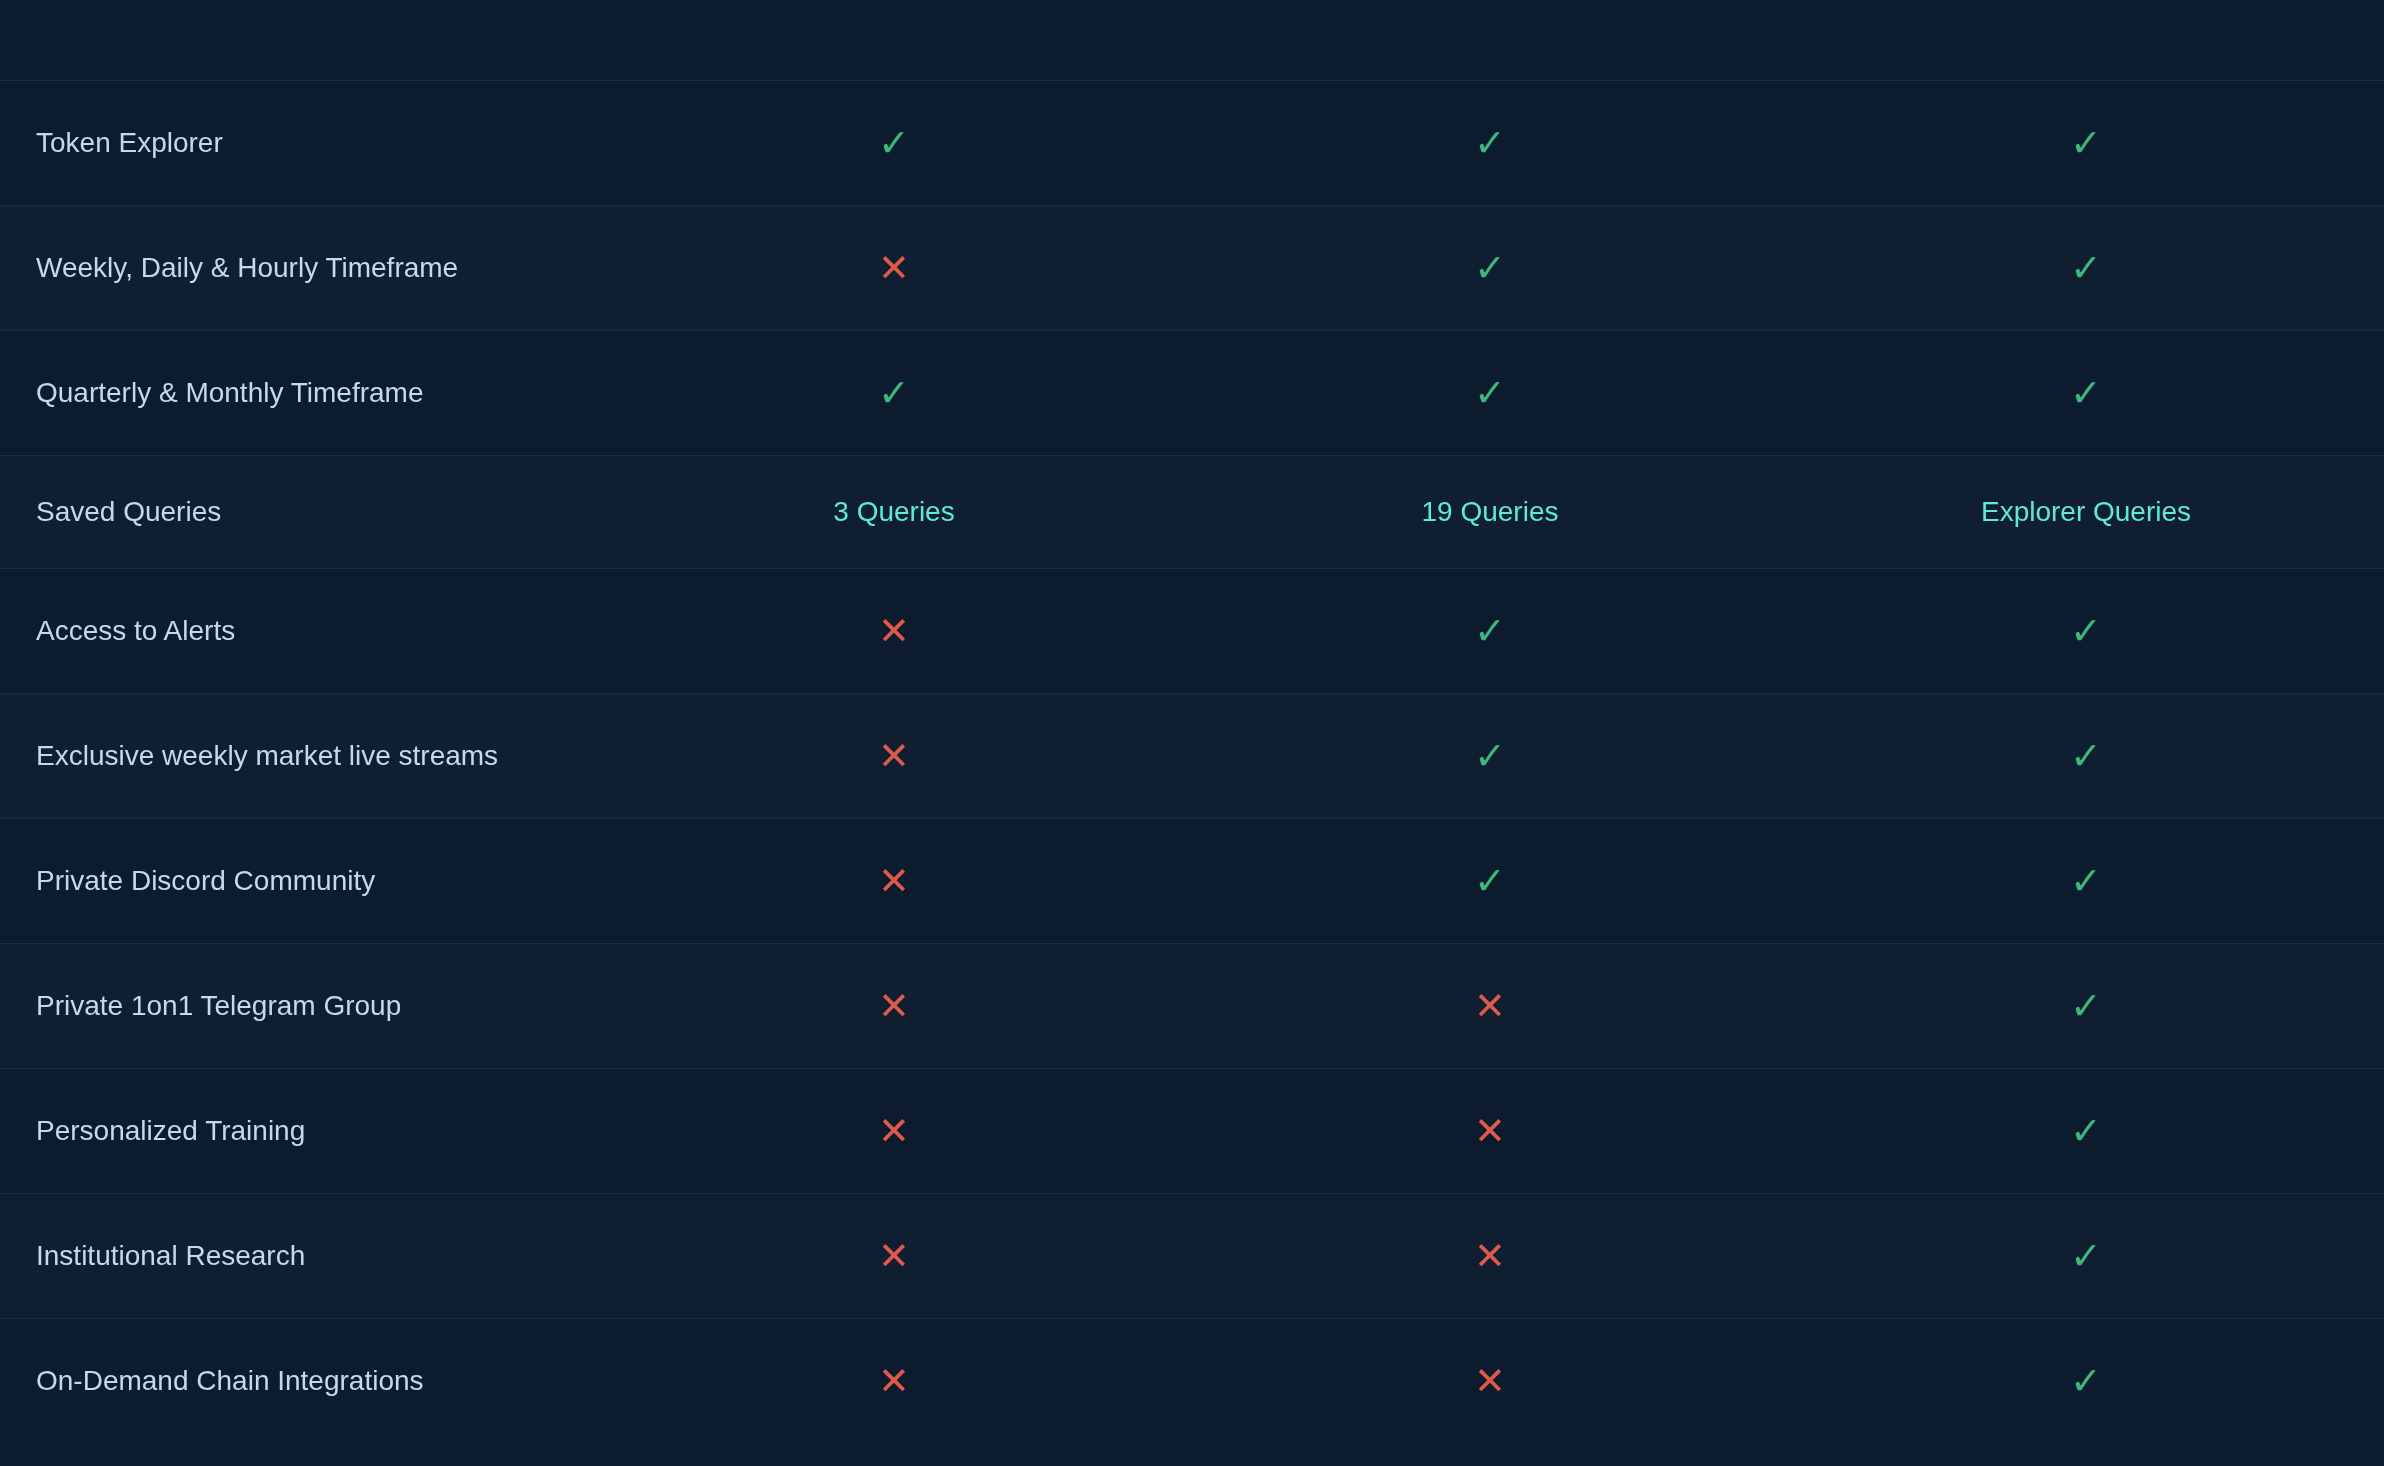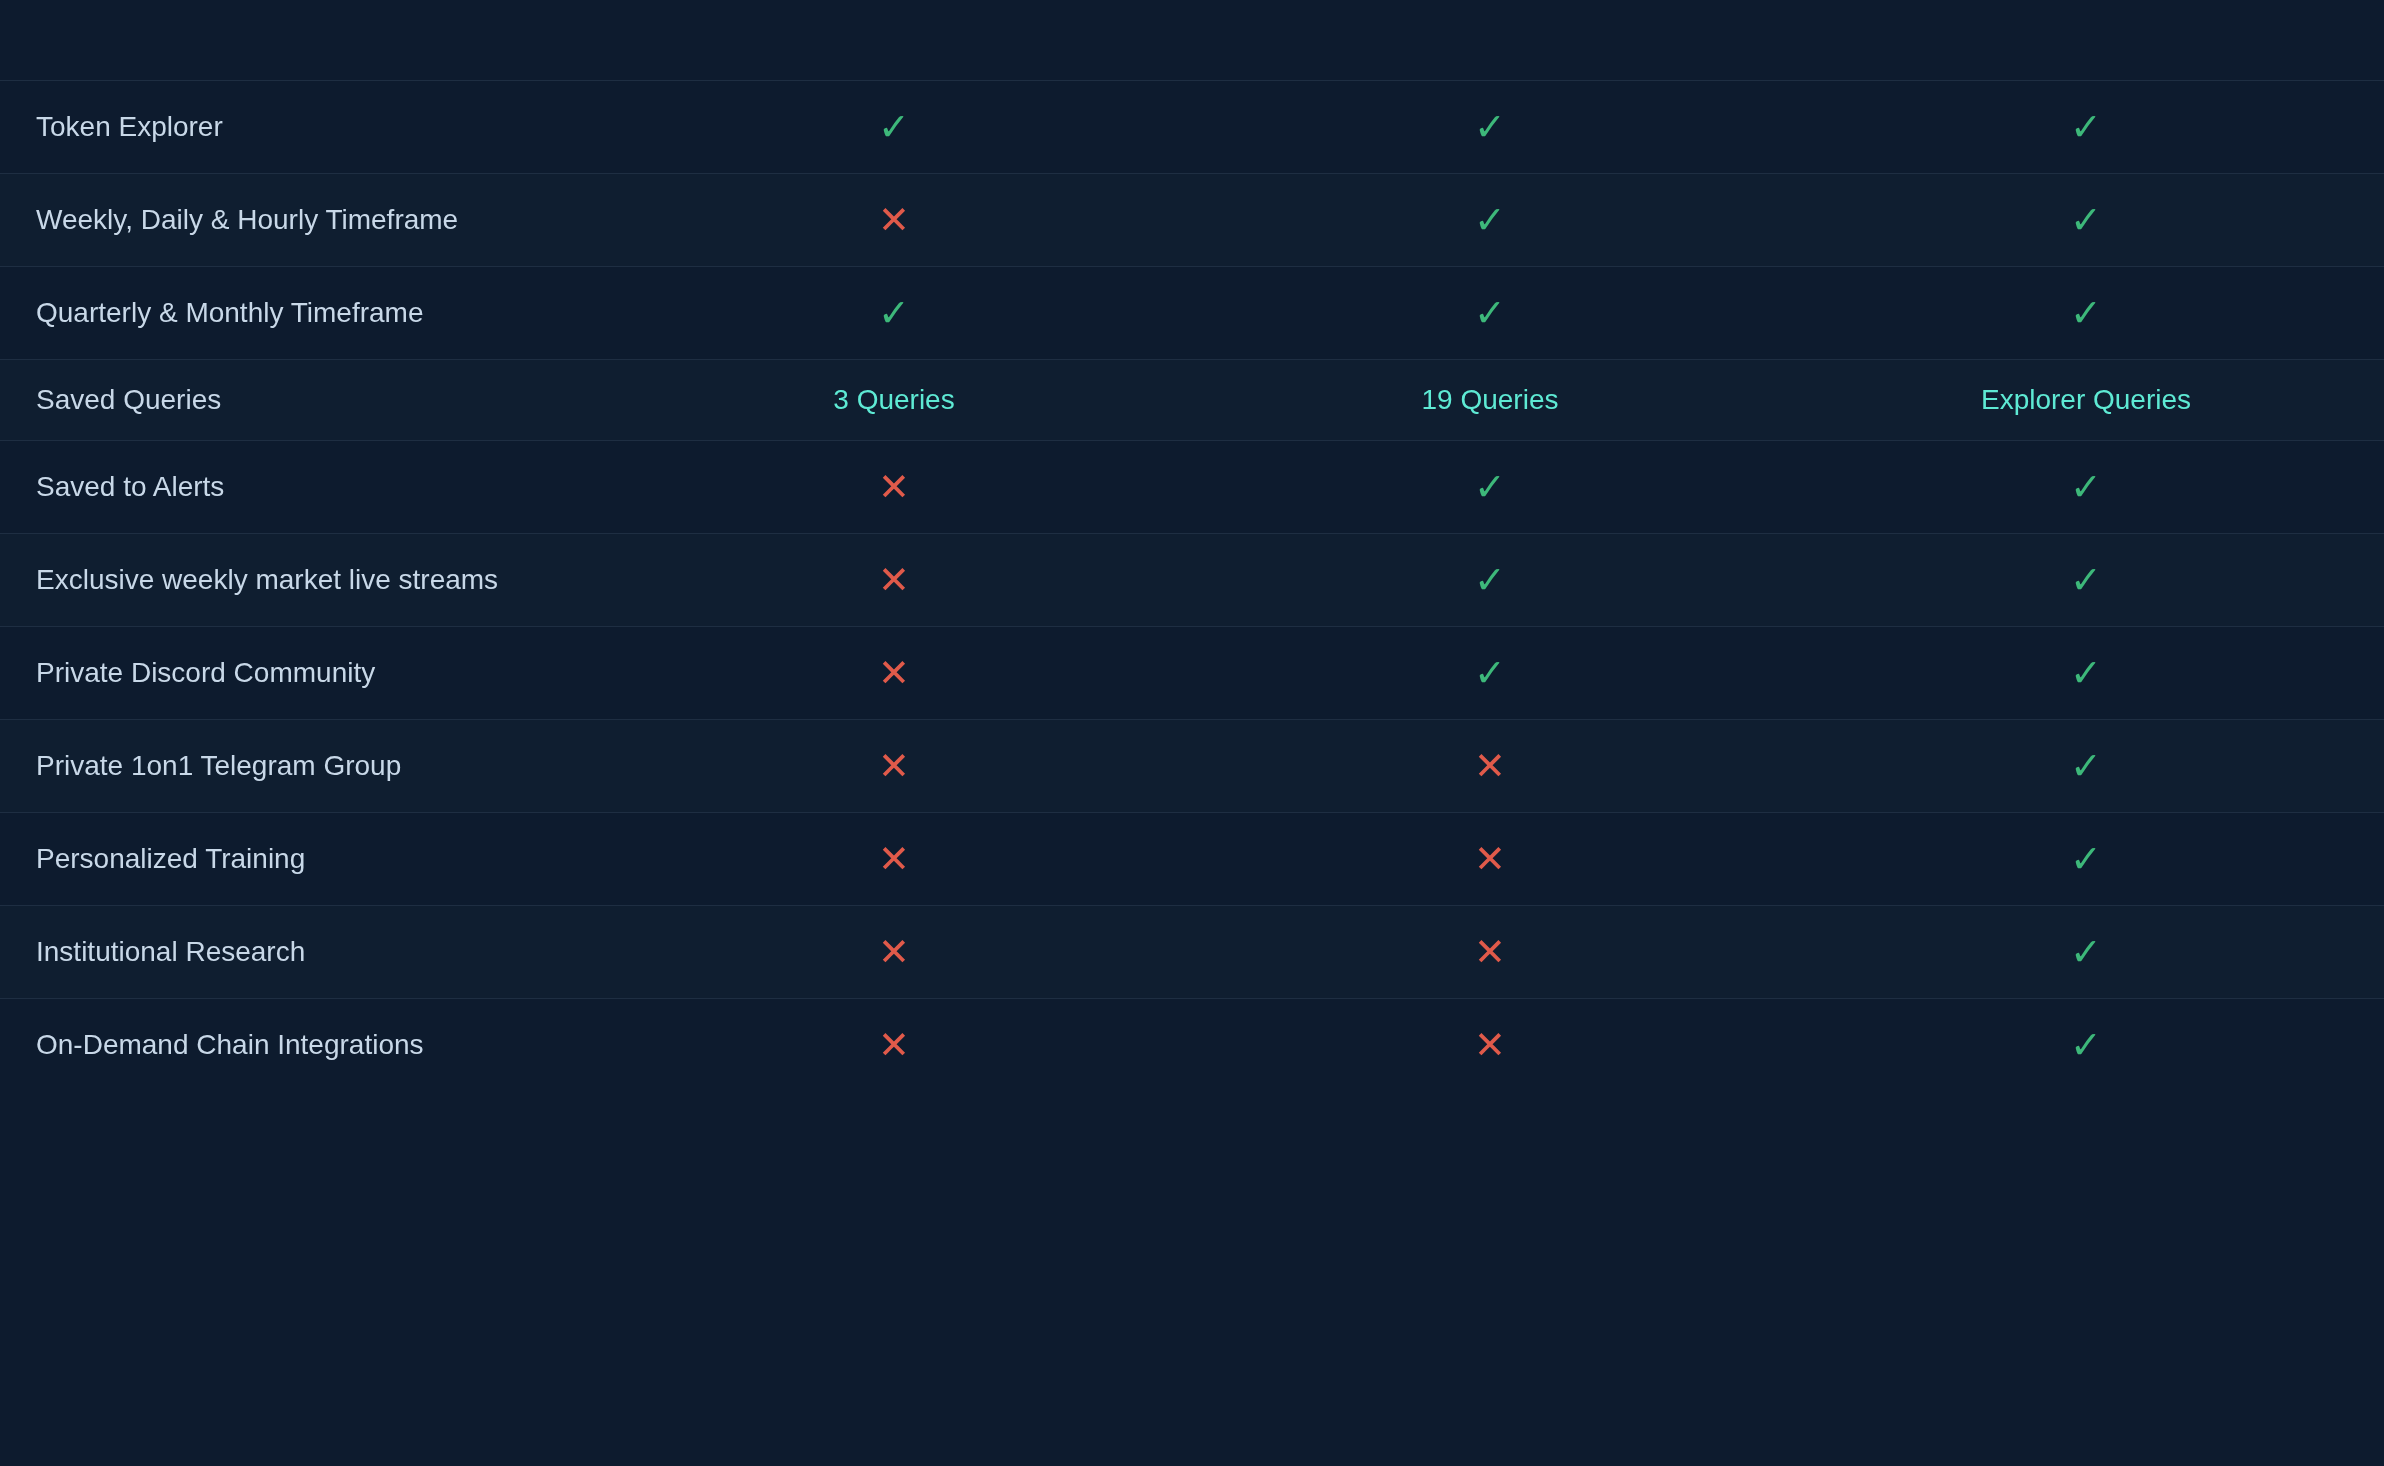--- a/index.html
+++ b/index.html
@@ -55,21 +55,21 @@
 
     tbody tr:nth-child(odd) {
       background-color: #0d1b2e;
     }
 
     tbody tr:nth-child(even) {
       background-color: #0f1e30;
     }
 
     tbody td {
-      padding: 24px 20px;
+      padding: 40px 20px;
       font-size: 28px;
       color: #c8d8e8;
       text-align: center;
       vertical-align: middle;
     }
 
     tbody td.feature-cell {
       text-align: left;
       padding-left: 36px;
       font-size: 28px;
@@ -132,21 +132,21 @@
           <td><span class="check">✓</span></td>
           <td><span class="check">✓</span></td>
         </tr>
         <tr>
           <td class="feature-cell">Saved Queries</td>
           <td><span class="text-value">3 Queries</span></td>
           <td><span class="text-value">19 Queries</span></td>
           <td><span class="text-value">Explorer Queries</span></td>
         </tr>
         <tr>
-          <td class="feature-cell">Saved to Alerts</td>
+          <td class="feature-cell">Access to Alerts</td>
           <td><span class="cross">✕</span></td>
           <td><span class="check">✓</span></td>
           <td><span class="check">✓</span></td>
         </tr>
         <tr>
           <td class="feature-cell">Exclusive weekly market live streams</td>
           <td><span class="cross">✕</span></td>
           <td><span class="check">✓</span></td>
           <td><span class="check">✓</span></td>
         </tr>

